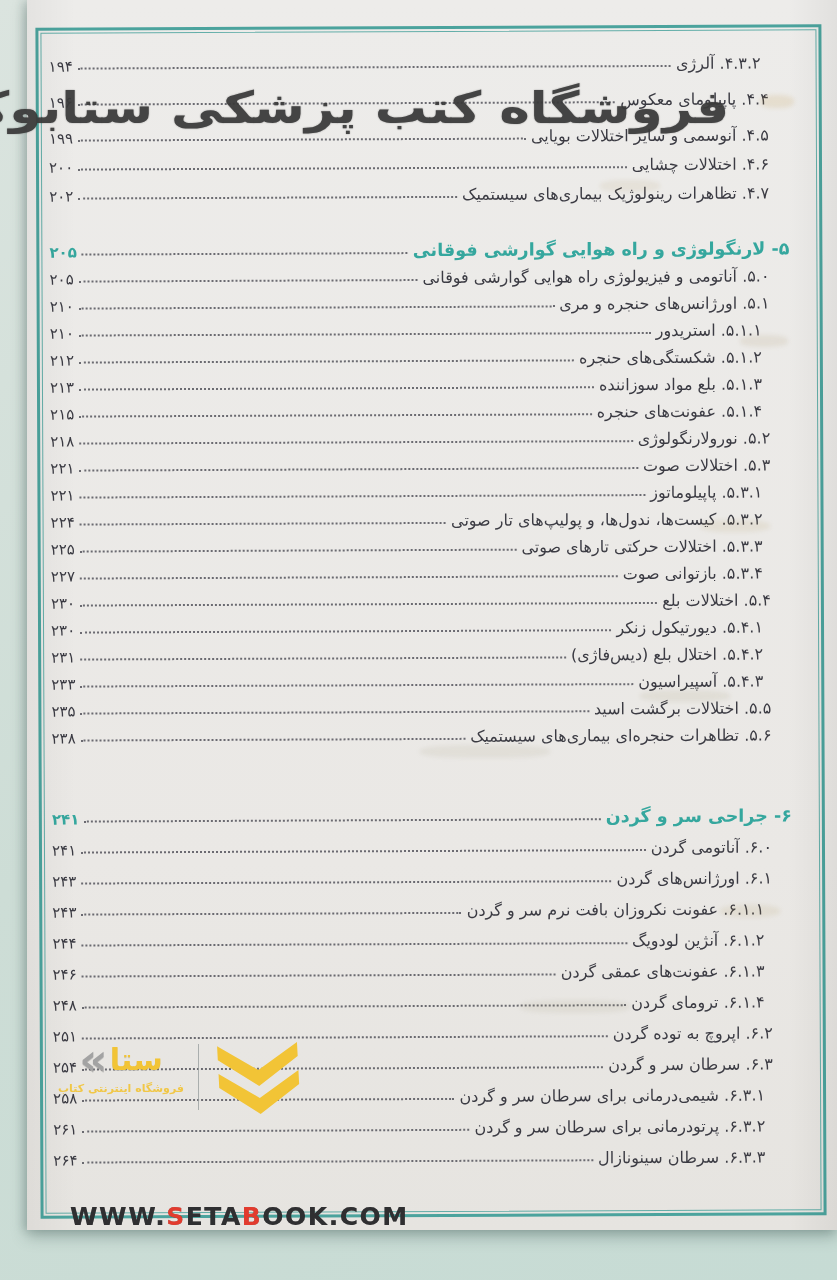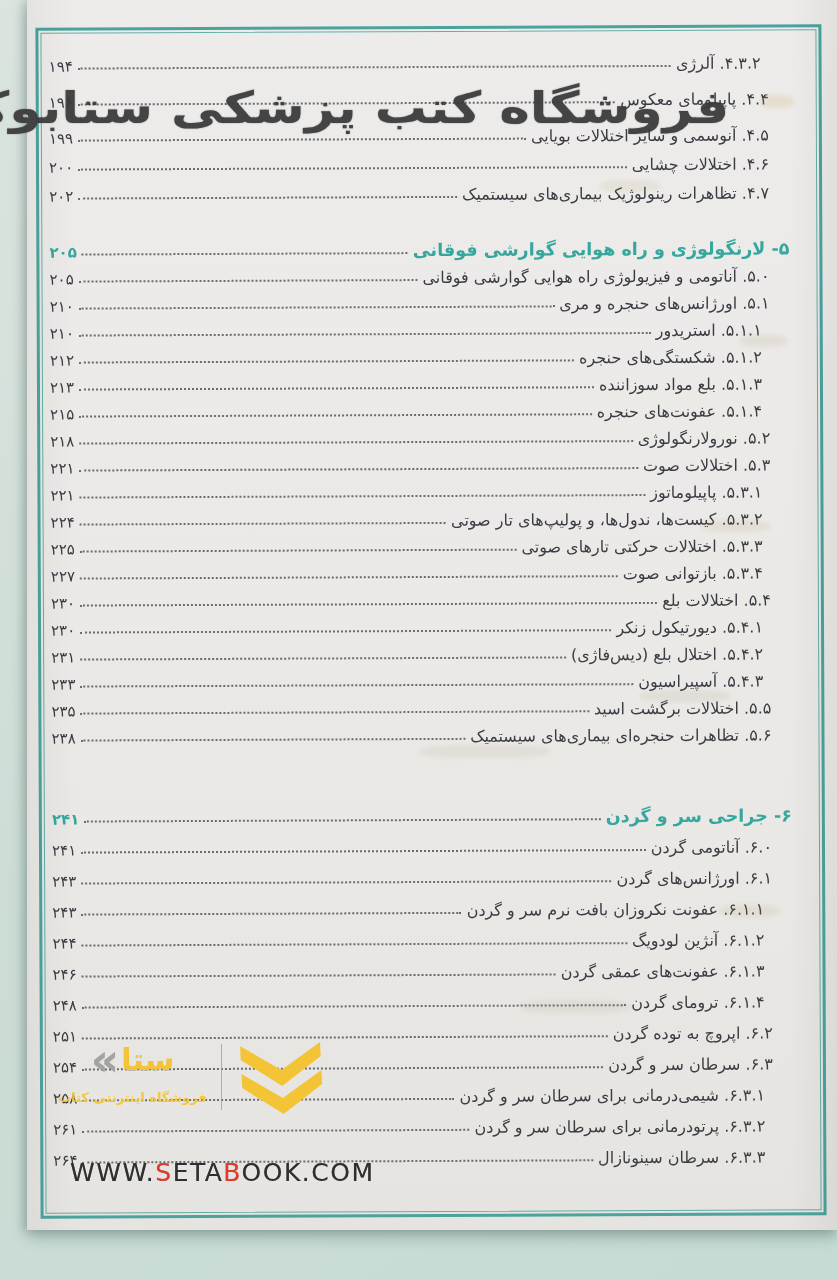--- a/index.html
+++ b/index.html
@@ -60,28 +60,28 @@
   
   .logo{position:absolute;left:58px;top:1038px;width:310px;height:100px;display:flex;align-items:flex-start}
   .wordmark-wrap{display:flex;flex-direction:column;align-items:center}
   .wordmark{display:flex;direction:ltr;align-items:center;line-height:1}
   .wm-chev{font-size:44px;font-weight:bold;color:var(--logo_gray);margin-right:2px;
     text-shadow:0 1px 0 rgba(0,0,0,.15)}
   .wm-gray{font-size:46px;font-weight:bold;color:var(--logo_gray);letter-spacing:1px;
     text-shadow:0 1px 0 rgba(0,0,0,.12)}
   .wm-yellow{font-size:30px;font-weight:bold;color:var(--logo_yellow);letter-spacing:1px;
     text-shadow:0 1px 0 rgba(0,0,0,.12)}
-  .tagline{font-size:13px;font-weight:bold;color:var(--logo_yellow);letter-spacing:2px;
-    margin-top:8px;direction:rtl;opacity:.9}
+  .tagline{font-size:11px;font-weight:bold;color:var(--logo_yellow);letter-spacing:2px;
+    margin-top:0;direction:rtl;opacity:.9}
   .logo-divider{width:1.5px;height:66px;background:#9aa0a0;margin:6px 12px 0 14px;opacity:.8}
   .emblem{margin-top:4px;transform:rotate(-3deg)}
 
   
-  .site-url{position:absolute;left:70px;top:1158px;direction:ltr;white-space:nowrap;
-    font-size:25px;font-weight:normal;letter-spacing:1.5px;color:var(--url_dark);
+  .site-url{position:absolute;left:70px;top:1202px;direction:ltr;white-space:nowrap;
+    font-size:25px;font-weight:bold;letter-spacing:1.5px;color:var(--url_dark);
     text-shadow:0 0 .5px rgba(0,0,0,.4)}
   .site-url .red{color:var(--url_red)}
 
   
   .smudge{position:absolute;border-radius:40%;filter:blur(2px);pointer-events:none}
   .s1{left:760px;top:95px;width:34px;height:13px;background:rgba(190,150,70,.16)}
   .s2{left:740px;top:335px;width:48px;height:12px;background:rgba(160,140,90,.13)}
   .s3{left:700px;top:520px;width:70px;height:12px;background:rgba(170,145,80,.12)}
   .s4{left:640px;top:690px;width:90px;height:12px;background:rgba(150,135,90,.11)}
   .s5{left:720px;top:905px;width:60px;height:12px;background:rgba(170,145,80,.12)}

